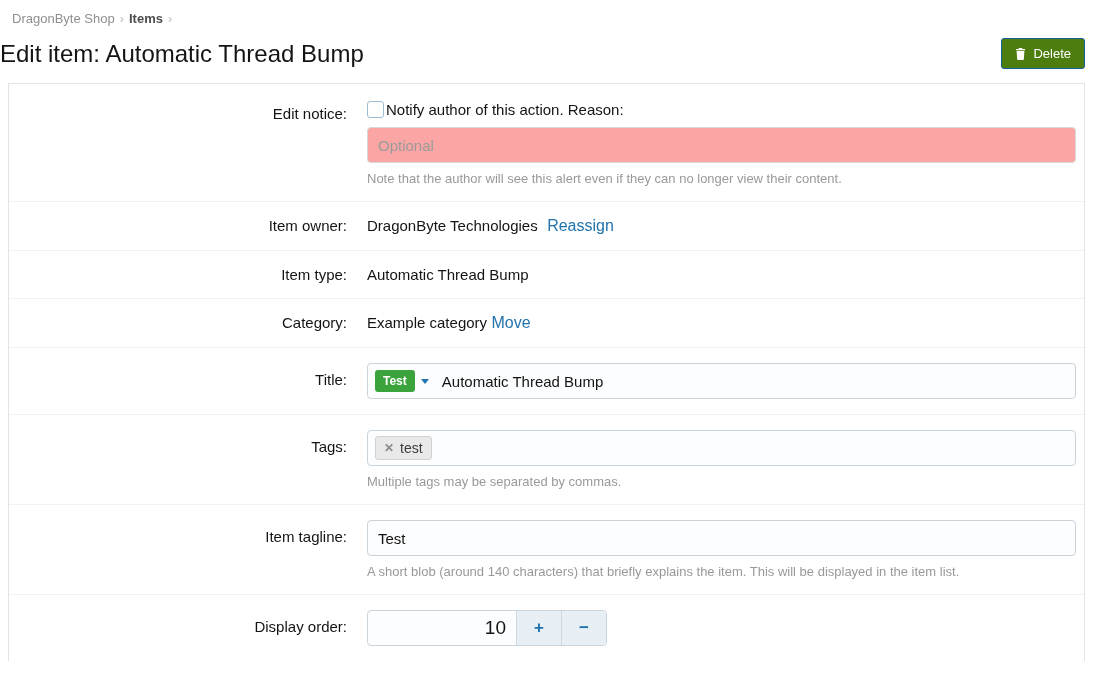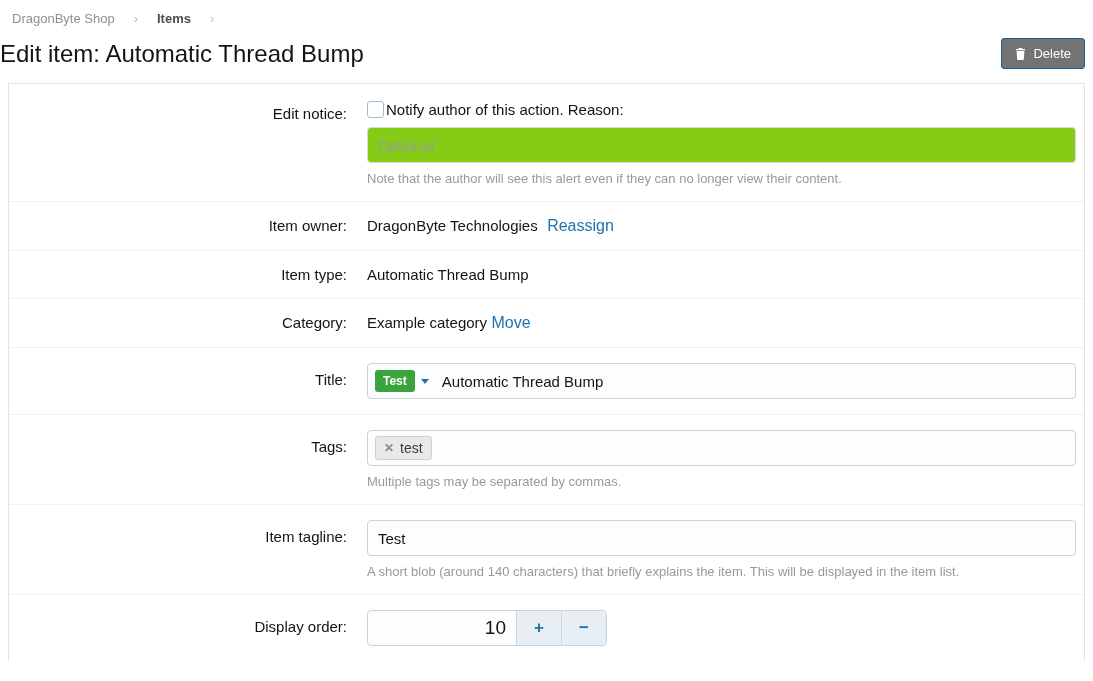--- a/index.html
+++ b/index.html
@@ -6,37 +6,37 @@
   html, body { margin: 0; padding: 0; }
   body {
     width: 1093px; height: 681px; overflow: hidden;
     background: #ffffff;
     font-family: "Liberation Sans", sans-serif;
     color: #141414;
   }
 
   
   .breadcrumb {
-    display: flex; align-items: center; gap: 19px;
+    display: flex; align-items: center; gap: 5px;
     padding: 11px 12px 6px 12px;
     font-size: 13px;
   }
   .crumb-link { color: #8f8f8f; cursor: pointer; }
   .crumb-current { color: #4d4d4d; font-weight: bold; cursor: pointer; }
   .crumb-sep { color: #bcbcbc; }
 
   
   .page-header {
     display: flex; justify-content: space-between; align-items: center;
     padding: 6px 8px 14px 0;
   }
   .page-title { font-size: 24px; font-weight: 400; color: #141414; }
   .delete-btn {
     display: flex; align-items: center; gap: 7px;
-    background: #737373; color: #fff;
+    background: #4d7c0f; color: #fff;
     border: 1px solid #17619b; border-radius: 3px;
     padding: 7px 13px; font-size: 13px; font-family: inherit;
     cursor: pointer;
   }
   .delete-btn svg { display: block; }
 
   
   .form-panel {
     margin: 0 8px;
     border: 1px solid #e3e3e3;
@@ -67,21 +67,21 @@
   .text-input {
     width: 100%; height: 36px;
     padding: 0 10px;
     font-size: 15px; font-family: inherit; color: #141414;
     border: 1px solid #cbd3da; border-radius: 4px;
     background: #fcfdfe;
     outline: none;
   }
   .text-input::placeholder { color: #9b9b9b; }
   .text-input.is-disabled {
-    background: #84cc16; border-color: #d8d8d8;
+    background: #fca5a5; border-color: #d8d8d8;
   }
 
   
   .check-row { display: flex; align-items: center; gap: 2px; font-size: 15px; padding-top: 6px; }
   .checkbox {
     appearance: none; -webkit-appearance: none;
     width: 17px; height: 17px; margin: 0;
     border: 1px solid #9fbdd2; border-radius: 3px;
     background: #fff; cursor: pointer;
   }

